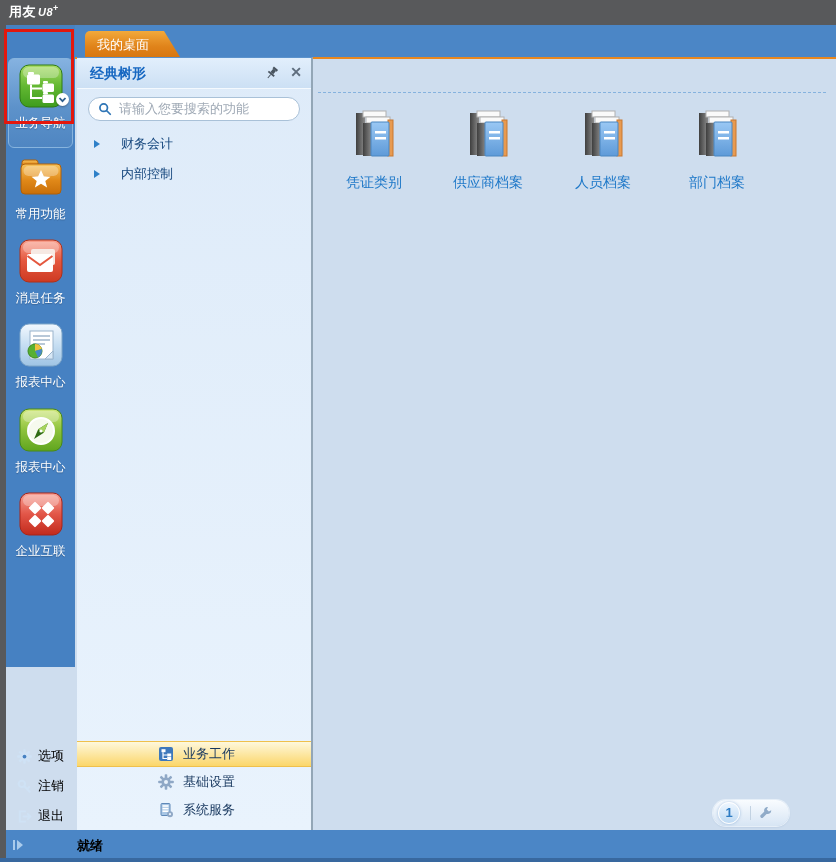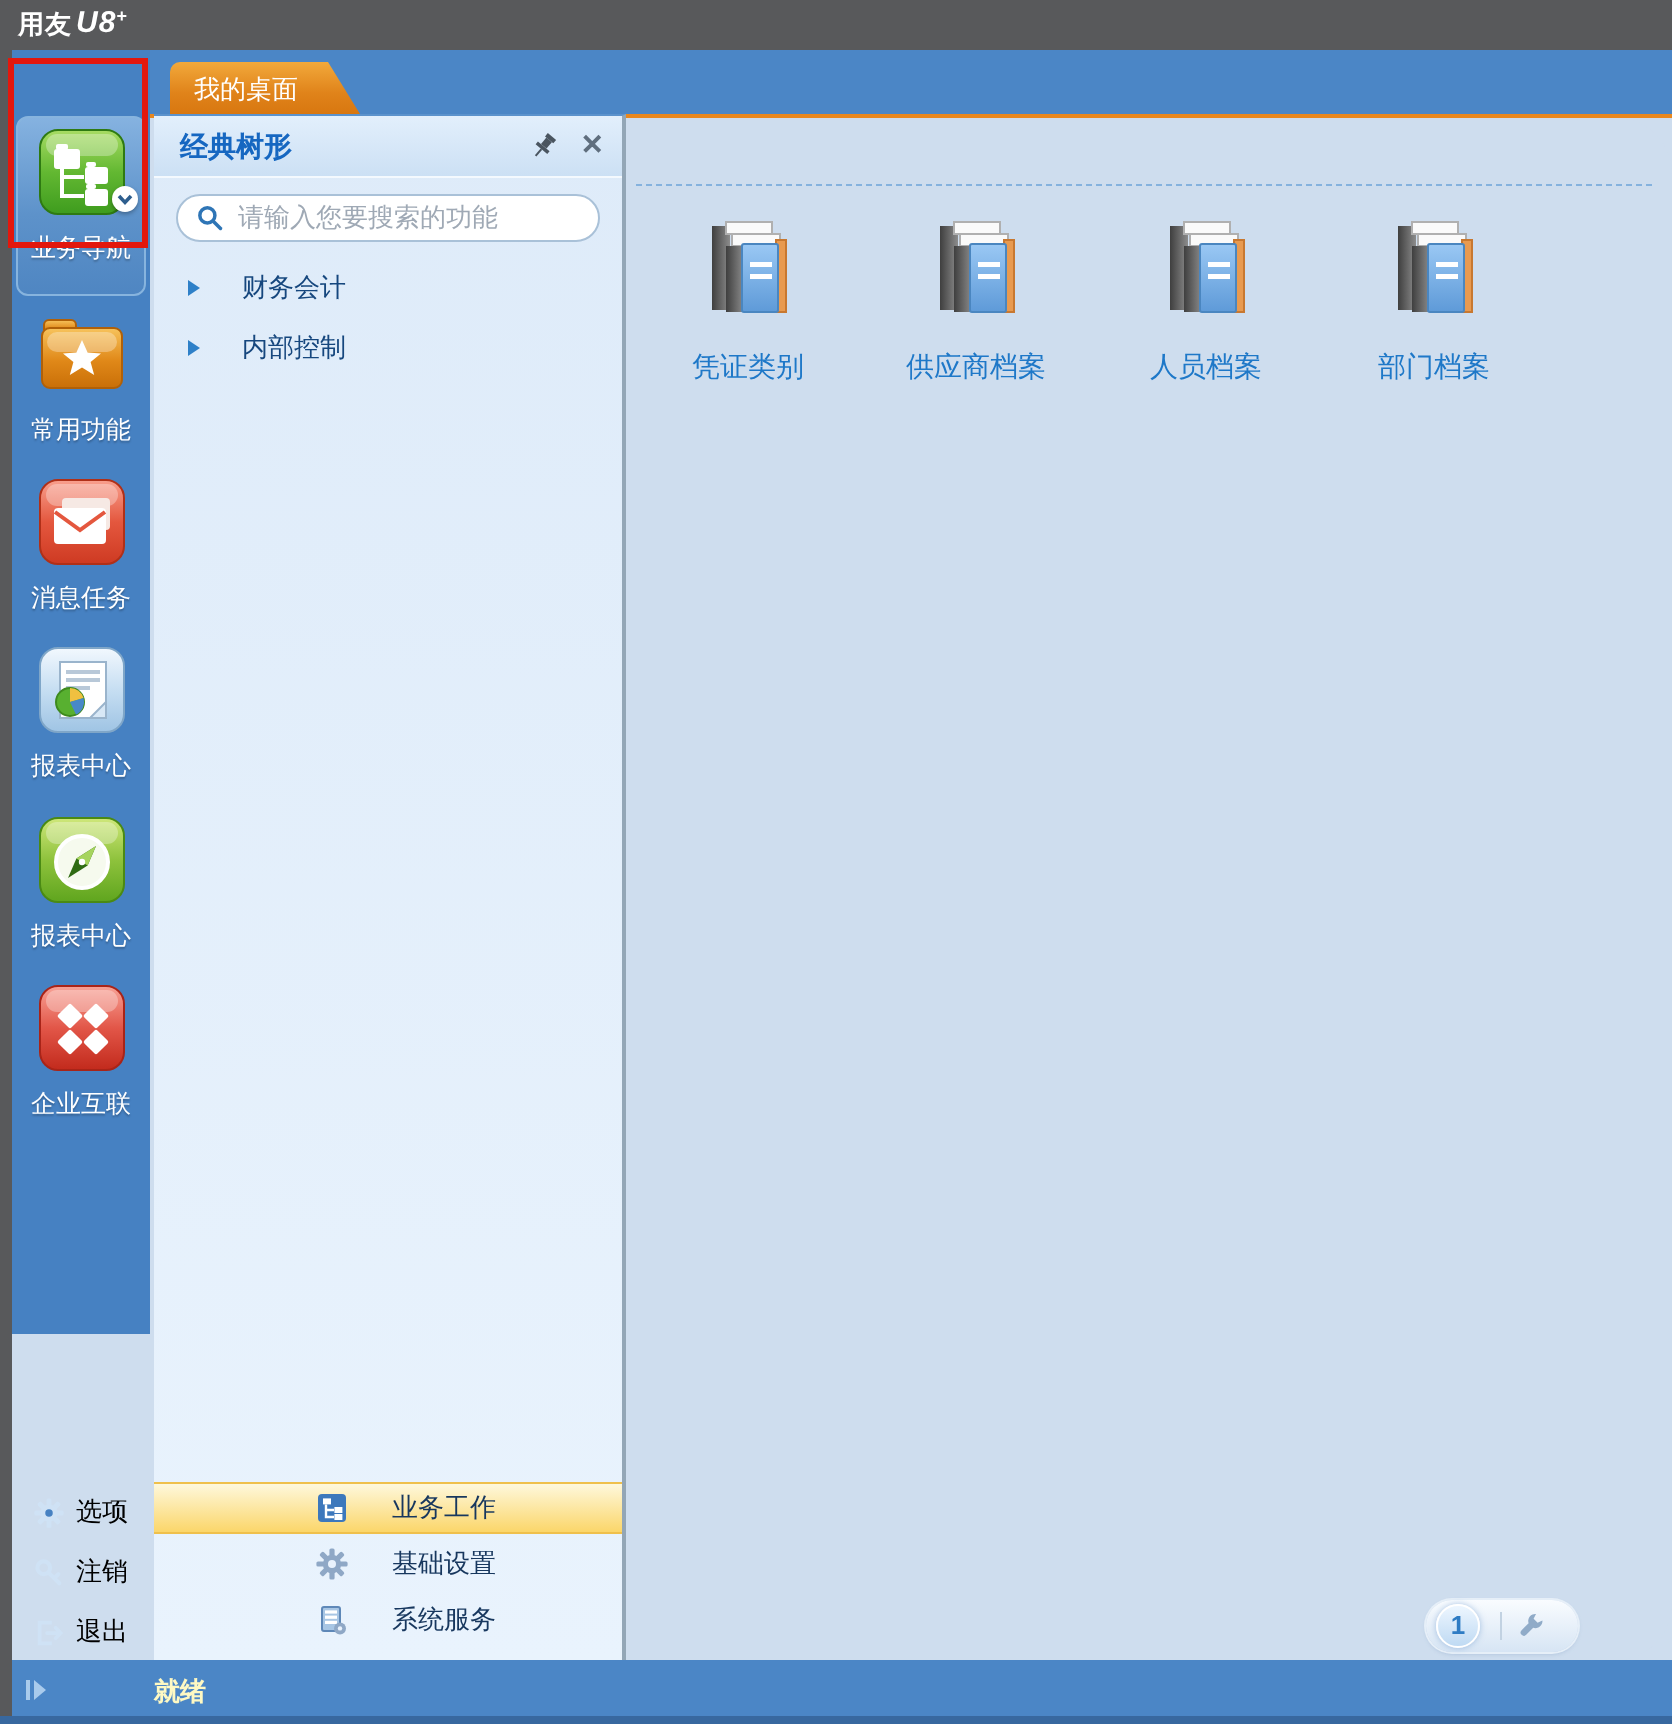--- a/index.html
+++ b/index.html
@@ -3,21 +3,21 @@
 <meta charset="utf-8">
 <style>
   * { margin:0; padding:0; box-sizing:border-box; }
   html,body { width:836px; height:862px; overflow:hidden; }
   body { font-family:"Liberation Sans", sans-serif; }
   .app { position:relative; width:836px; height:862px; background:#CEDDEE; overflow:hidden; }
 
   
   .titlebar { position:absolute; left:0; top:0; width:836px; height:25px; background:#58595B; z-index:6; }
   .brand { position:absolute; left:9px; top:3px; color:#fff; font-size:13px; font-weight:bold; letter-spacing:0.5px; }
-  .brand .u8 { font-style:italic; font-size:15px; margin-left:2px; }
+  .brand .u8 { font-style:italic; font-size:11px; margin-left:2px; }
   .brand sup { font-size:9px; }
 
   
   .darkstrip { position:absolute; left:0; top:25px; width:6px; height:833px; background:#58595B; z-index:4; }
   .sidebar { position:absolute; left:6px; top:25px; width:69px; height:642px; background:#4681C2; z-index:4; }
   .nav-item { position:absolute; left:0; width:69px; text-align:center; cursor:pointer; }
   .nav-item .nav-label { margin-top:3px; color:#fff; font-size:12.5px; text-shadow:0 1px 1px rgba(0,0,0,0.25); }
   .nav-item.selected { left:2px; width:65px; height:90px; top:33px; padding-top:5px;
      background:linear-gradient(180deg,#85B2E0,#5D92CA 55%,#4F86C2); border-radius:6px; border:1px solid #87B4DE; }
   .nav-badge { position:absolute; right:3px; top:34px; width:13px; height:13px; background:#fff; border-radius:50%;
@@ -53,26 +53,26 @@
      border-bottom:1px solid #F4F9FE; }
   .panel-title { position:absolute; left:13px; top:7px; font-size:14px; font-weight:bold; color:#1667C1; }
   .pin-btn { position:absolute; right:32px; top:8px; cursor:pointer; }
   .close-btn { position:absolute; right:9px; top:6px; font-size:14px; font-weight:bold; color:#5F6E7E; cursor:pointer; }
   .searchbox { position:relative; margin:8px 11px 0 11px; height:24px; background:#fff; border:1px solid #A9C1D8;
      border-radius:12px; display:flex; align-items:center; padding-left:9px; gap:7px; cursor:text; }
   .searchbox .ph { color:#9FA9B5; font-size:13px; }
   .tree { margin-top:8px; }
   .tree-row { display:flex; align-items:center; gap:20px; padding:6px 0 6px 16px; font-size:13px; color:#16477E; cursor:pointer; }
   .panel-menu { position:absolute; left:0; bottom:5px; width:100%; }
-  .menu-row { height:26px; display:flex; align-items:center; padding-left:81px; gap:22px; font-size:13px; color:#17375E; cursor:pointer; margin-bottom:2px; }
+  .menu-row { height:26px; display:flex; align-items:center; padding-left:81px; gap:9px; font-size:13px; color:#17375E; cursor:pointer; margin-bottom:2px; }
   .menu-row.selected { background:linear-gradient(180deg,#FEF8DC,#FBD66A); border-top:1px solid #EFC04C; border-bottom:1px solid #EFC04C; }
 
   
   .statusbar { position:absolute; left:0; top:830px; width:836px; height:28px; background:#4B86C6; z-index:3; }
-  .status-text { position:absolute; left:77px; top:7px; font-size:13px; color:#fef9c3; font-weight:bold; }
+  .status-text { position:absolute; left:77px; top:7px; font-size:13px; color:#000000; font-weight:bold; }
   .bottomline { position:absolute; left:0; top:858px; width:836px; height:4px; background:#38689F; z-index:6; }
 
   
   .annotation { position:absolute; left:4px; top:29px; width:70px; height:95px; border:3px solid #E3170D; z-index:50; pointer-events:none; }
 </style>
 </head>
 <body>
 
 <div class="app">
 

